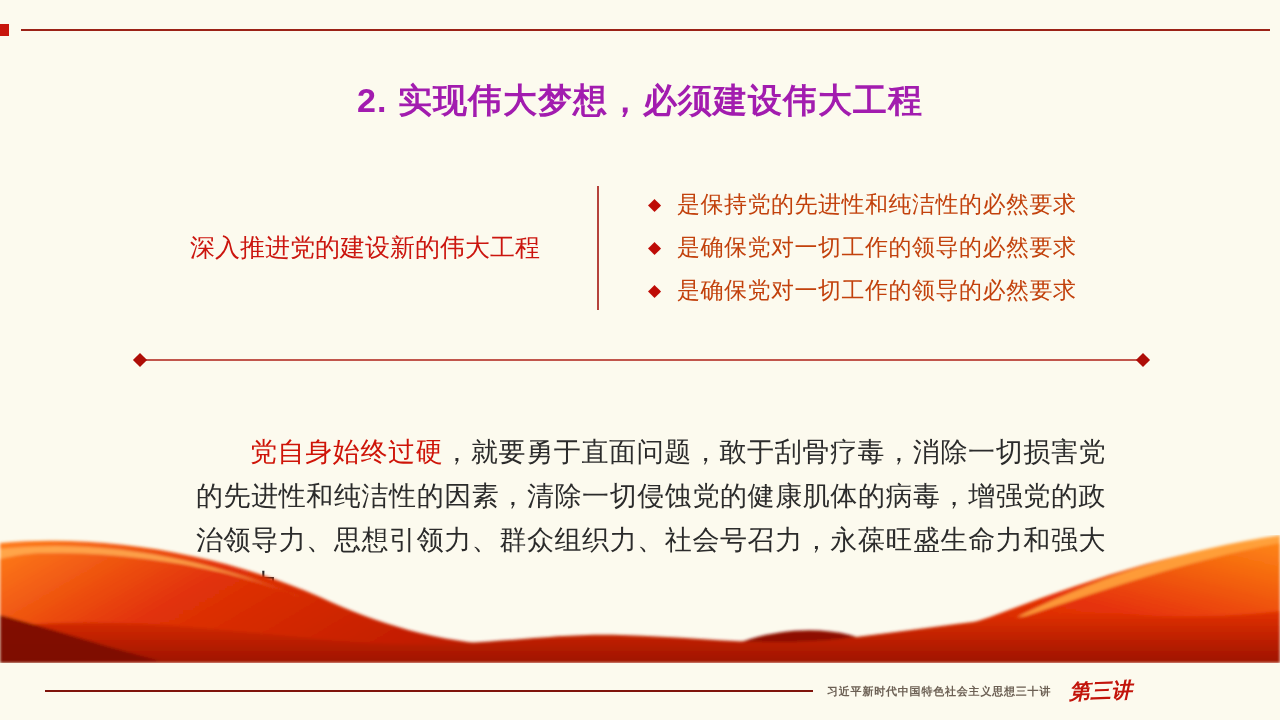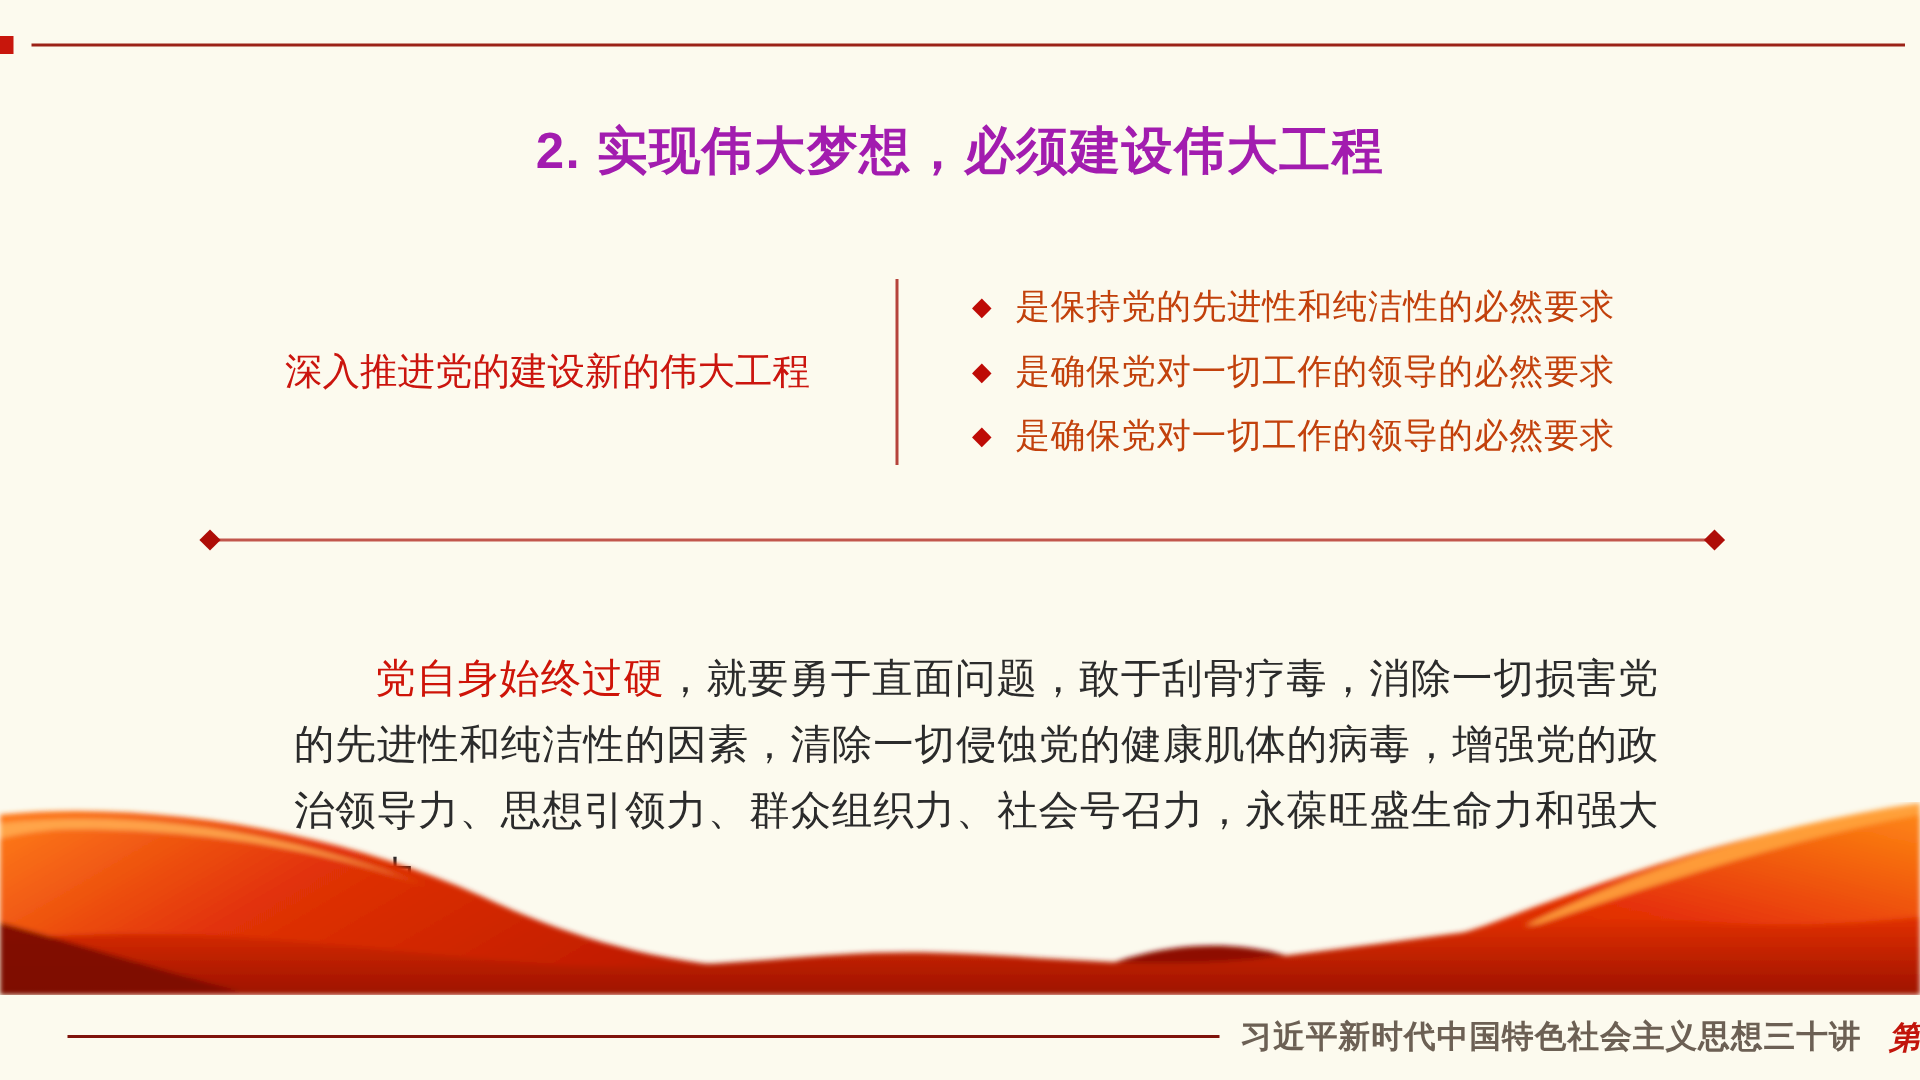--- a/index.html
+++ b/index.html
@@ -34,21 +34,21 @@
   .dia-right{left:1004px;}
   
   .paragraph{position:absolute;left:196px;top:430px;width:910px;
     font-size:27px;line-height:44px;color:#2B2B2B;text-align:justify;text-indent:2em;letter-spacing:0.5px;}
   .para-highlight{color:#CE1408;margin-top:48px;}
   
   .ribbon{position:absolute;left:0;top:535px;width:1280px;height:128px;}
   
   .footer{position:absolute;left:45px;top:678px;width:1210px;height:26px;display:flex;align-items:center;}
   .footer-rule{width:768px;height:2px;background:#7F130B;flex:0 0 auto;}
-  .footer-title{margin-left:14px;font-size:21px;font-weight:bold;color:#6C6054;letter-spacing:0.8px;white-space:nowrap;}
+  .footer-title{margin-left:14px;font-size:11px;font-weight:bold;color:#6C6054;letter-spacing:0.8px;white-space:nowrap;}
   .footer-badge{margin-left:18px;font-size:21px;font-weight:bold;font-style:italic;
     font-family:"DejaVu Serif","Liberation Serif",serif;color:#C2140B;white-space:nowrap;transform:rotate(-2deg);}
 </style>
 </head>
 <body>
 
 <div class="header">
   <div class="header-square"></div>
   <div class="header-rule"></div>
 </div>

